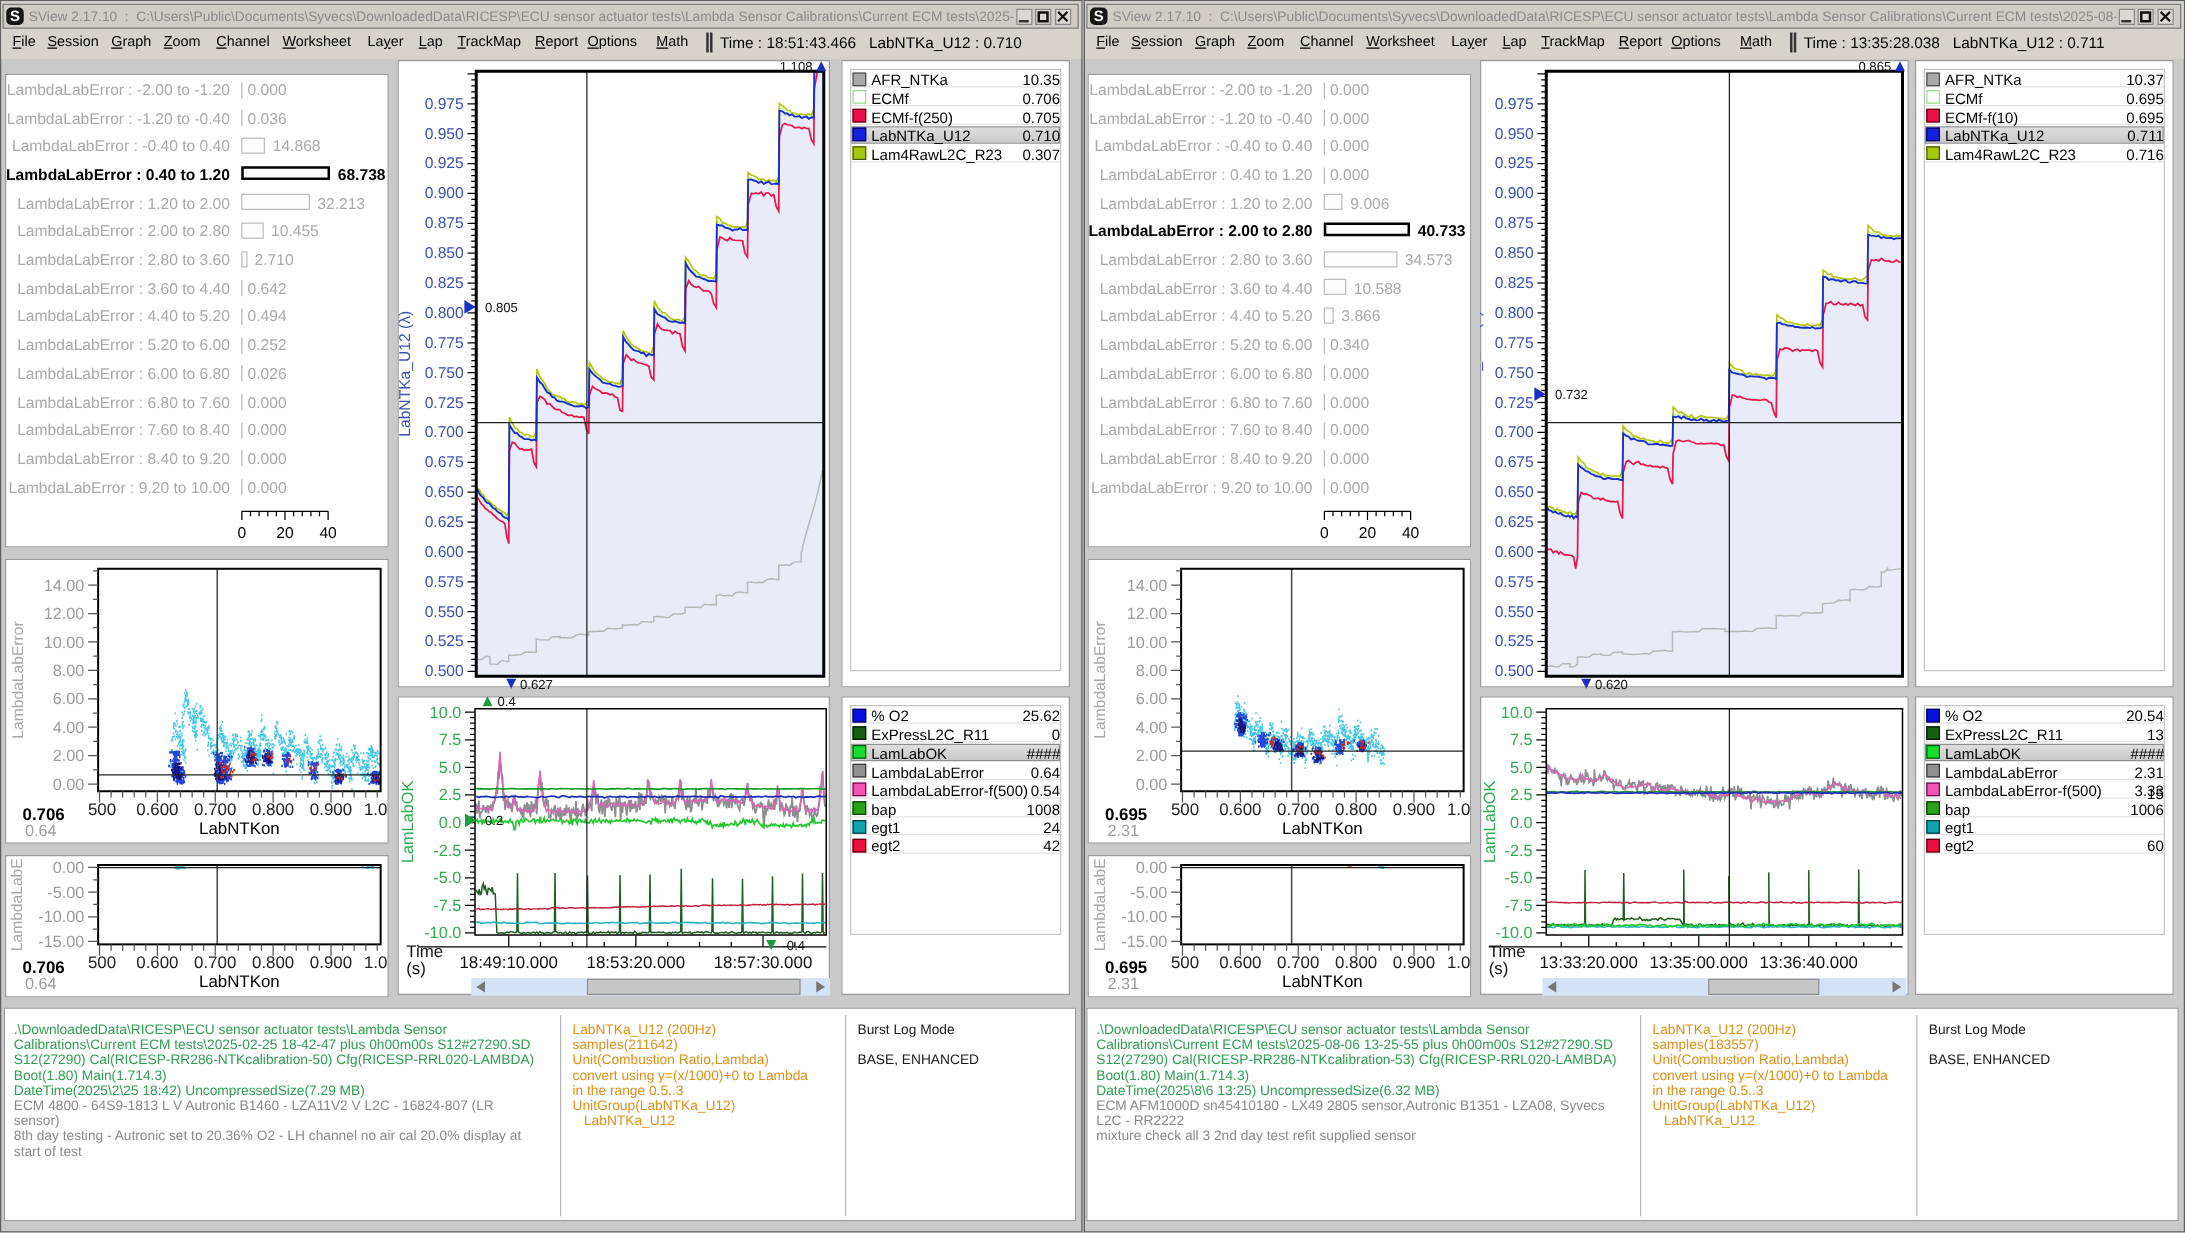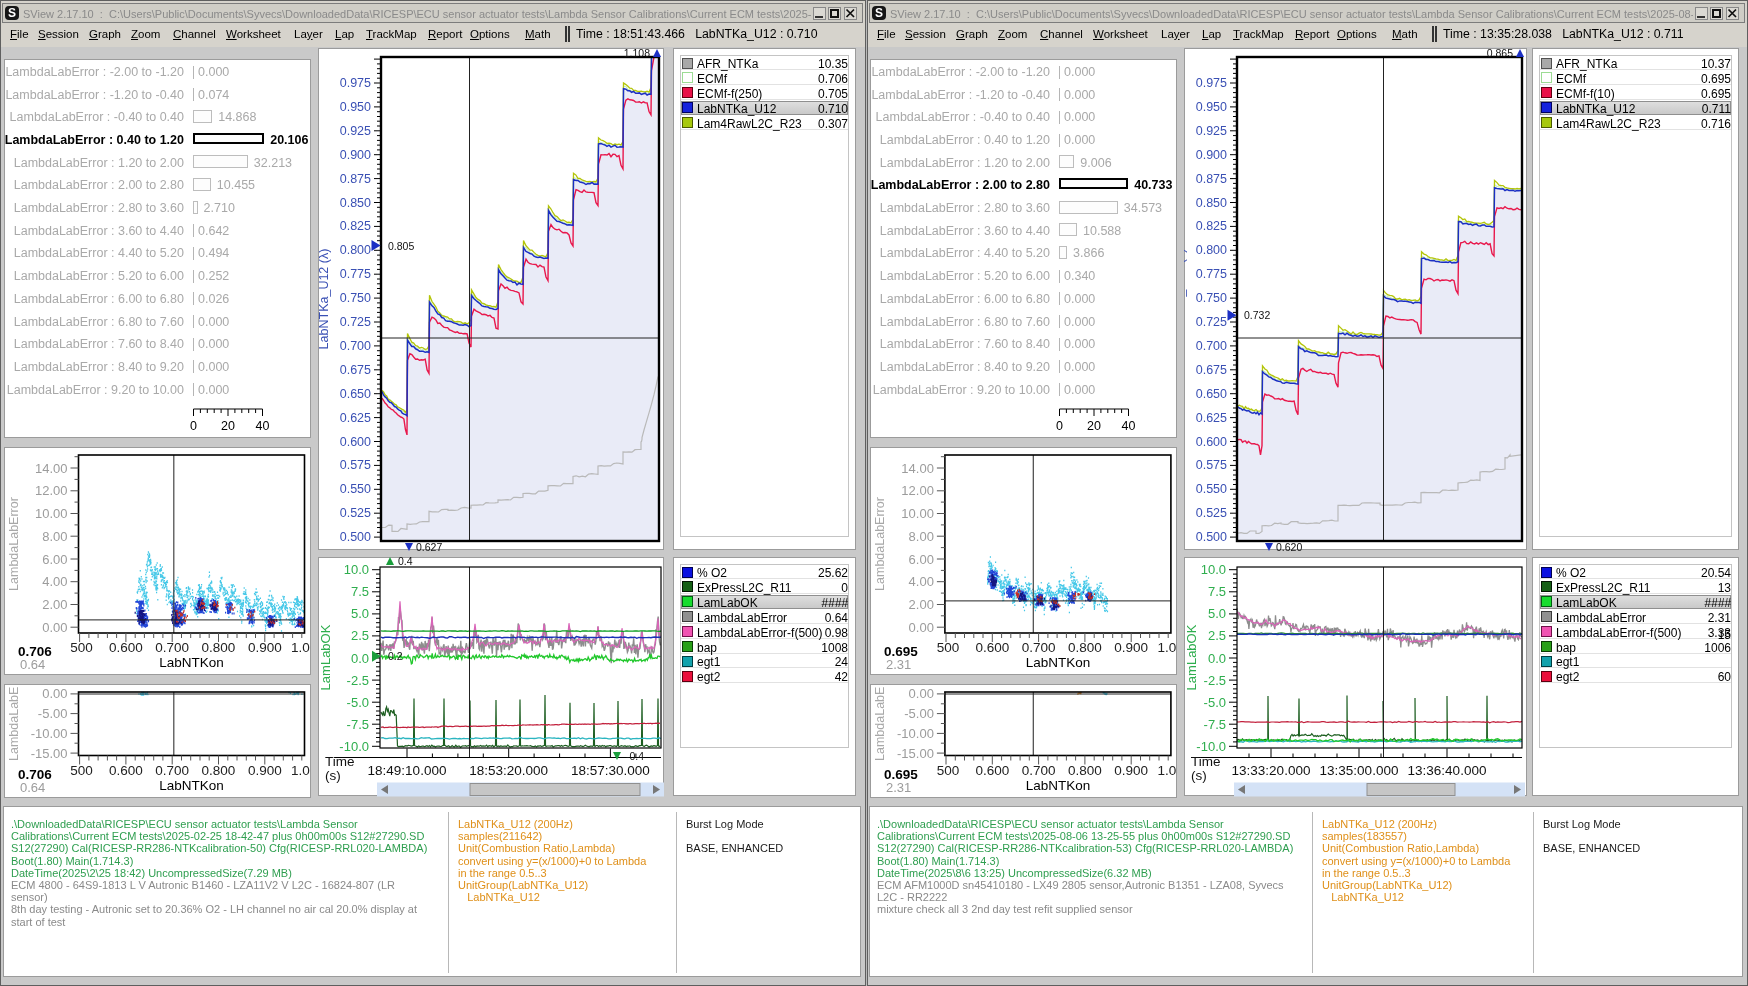--- a/index.html
+++ b/index.html
@@ -70,27 +70,27 @@
 <div style="position:absolute;left:1184px;top:48px;width:343px;height:502px;background:#fff;border:1px solid #9b9b9b;"></div>
 <div style="position:absolute;left:1184px;top:557px;width:343px;height:239px;background:#fff;border:1px solid #9b9b9b;"></div>
 <div style="position:absolute;left:1532px;top:48px;width:207px;height:502px;background:#fff;border:1px solid #9b9b9b;"></div>
 <div style="position:absolute;left:1532px;top:557px;width:207px;height:239px;background:#fff;border:1px solid #9b9b9b;"></div>
 <div style="position:absolute;left:869px;top:806px;width:874px;height:171px;background:#fff;border:1px solid #9b9b9b;"></div>
 <div style="position:absolute;left:4px;top:65px;width:180px;text-align:right;color:#a9a9a9;font:normal 12.5px 'Liberation Sans',sans-serif;white-space:nowrap">LambdaLabError : -2.00 to -1.20</div>
 <div style="position:absolute;left:193px;top:65.5px;width:1px;height:13px;background:#b5b5b5"></div>
 <div style="position:absolute;left:198px;top:65px;color:#a9a9a9;font:normal 12.5px 'Liberation Sans',sans-serif">0.000</div>
 <div style="position:absolute;left:4px;top:87.7px;width:180px;text-align:right;color:#a9a9a9;font:normal 12.5px 'Liberation Sans',sans-serif;white-space:nowrap">LambdaLabError : -1.20 to -0.40</div>
 <div style="position:absolute;left:193px;top:88.2px;width:1px;height:13px;background:#b5b5b5"></div>
-<div style="position:absolute;left:198px;top:87.7px;color:#a9a9a9;font:normal 12.5px 'Liberation Sans',sans-serif">0.074</div>
+<div style="position:absolute;left:198px;top:87.7px;color:#a9a9a9;font:normal 12.5px 'Liberation Sans',sans-serif">0.036</div>
 <div style="position:absolute;left:4px;top:110.4px;width:180px;text-align:right;color:#a9a9a9;font:normal 12.5px 'Liberation Sans',sans-serif;white-space:nowrap">LambdaLabError : -0.40 to 0.40</div>
 <div style="position:absolute;left:193px;top:109.9px;width:19.2px;height:13px;background:#fdfdfd;border:1px solid #bdbdbd"></div>
 <div style="position:absolute;left:218.2px;top:110.4px;color:#a9a9a9;font:normal 12.5px 'Liberation Sans',sans-serif">14.868</div>
 <div style="position:absolute;left:4px;top:133px;width:180px;text-align:right;color:#000;font:bold 12.5px 'Liberation Sans',sans-serif;white-space:nowrap">LambdaLabError : 0.40 to 1.20</div>
 <div style="position:absolute;left:193px;top:132.5px;width:71.2px;height:11px;background:#fdfdfd;border:2px solid #000"></div>
-<div style="position:absolute;left:270.2px;top:133px;color:#000;font:bold 12.5px 'Liberation Sans',sans-serif">20.106</div>
+<div style="position:absolute;left:270.2px;top:133px;color:#000;font:bold 12.5px 'Liberation Sans',sans-serif">68.738</div>
 <div style="position:absolute;left:4px;top:155.7px;width:180px;text-align:right;color:#a9a9a9;font:normal 12.5px 'Liberation Sans',sans-serif;white-space:nowrap">LambdaLabError : 1.20 to 2.00</div>
 <div style="position:absolute;left:193px;top:155.2px;width:54.8px;height:13px;background:#fdfdfd;border:1px solid #bdbdbd"></div>
 <div style="position:absolute;left:253.8px;top:155.7px;color:#a9a9a9;font:normal 12.5px 'Liberation Sans',sans-serif">32.213</div>
 <div style="position:absolute;left:4px;top:178.4px;width:180px;text-align:right;color:#a9a9a9;font:normal 12.5px 'Liberation Sans',sans-serif;white-space:nowrap">LambdaLabError : 2.00 to 2.80</div>
 <div style="position:absolute;left:193px;top:177.9px;width:17.8px;height:13px;background:#fdfdfd;border:1px solid #bdbdbd"></div>
 <div style="position:absolute;left:216.8px;top:178.4px;color:#a9a9a9;font:normal 12.5px 'Liberation Sans',sans-serif">10.455</div>
 <div style="position:absolute;left:4px;top:201.1px;width:180px;text-align:right;color:#a9a9a9;font:normal 12.5px 'Liberation Sans',sans-serif;white-space:nowrap">LambdaLabError : 2.80 to 3.60</div>
 <div style="position:absolute;left:193px;top:200.6px;width:4.6px;height:13px;background:#fdfdfd;border:1px solid #bdbdbd"></div>
 <div style="position:absolute;left:203.6px;top:201.1px;color:#a9a9a9;font:normal 12.5px 'Liberation Sans',sans-serif">2.710</div>
 <div style="position:absolute;left:4px;top:223.8px;width:180px;text-align:right;color:#a9a9a9;font:normal 12.5px 'Liberation Sans',sans-serif;white-space:nowrap">LambdaLabError : 3.60 to 4.40</div>
@@ -533,21 +533,21 @@
 <div style="position:absolute;left:682px;top:596.3px;width:11px;height:11px;background:#17dc2e;border:1px solid #005c10;box-sizing:border-box"></div>
 <div style="position:absolute;left:697px;top:595.8px;color:#000;font:12px 'Liberation Sans',sans-serif">LamLabOK</div>
 <div style="position:absolute;left:697px;top:595.8px;width:151px;text-align:right;color:#000;font:12px 'Liberation Sans',sans-serif;font-style:italic;">####</div>
 <div style="position:absolute;left:681px;top:609.7px;width:167px;height:14px;border-bottom:1px solid #e2e2e2;box-sizing:border-box"></div>
 <div style="position:absolute;left:682px;top:611.2px;width:11px;height:11px;background:#909090;border:1px solid #3a3a3a;box-sizing:border-box"></div>
 <div style="position:absolute;left:697px;top:610.7px;color:#000;font:12px 'Liberation Sans',sans-serif">LambdaLabError</div>
 <div style="position:absolute;left:697px;top:610.7px;width:151px;text-align:right;color:#000;font:12px 'Liberation Sans',sans-serif;">0.64</div>
 <div style="position:absolute;left:681px;top:624.6px;width:167px;height:14px;border-bottom:1px solid #e2e2e2;box-sizing:border-box"></div>
 <div style="position:absolute;left:682px;top:626.1px;width:11px;height:11px;background:#f053b2;border:1px solid #6e1048;box-sizing:border-box"></div>
 <div style="position:absolute;left:697px;top:625.6px;color:#000;font:12px 'Liberation Sans',sans-serif">LambdaLabError-f(500)</div>
-<div style="position:absolute;left:697px;top:625.6px;width:151px;text-align:right;color:#000;font:12px 'Liberation Sans',sans-serif;">0.98</div>
+<div style="position:absolute;left:697px;top:625.6px;width:151px;text-align:right;color:#000;font:12px 'Liberation Sans',sans-serif;">0.54</div>
 <div style="position:absolute;left:681px;top:639.5px;width:167px;height:14px;border-bottom:1px solid #e2e2e2;box-sizing:border-box"></div>
 <div style="position:absolute;left:682px;top:641px;width:11px;height:11px;background:#28a018;border:1px solid #0a3c04;box-sizing:border-box"></div>
 <div style="position:absolute;left:697px;top:640.5px;color:#000;font:12px 'Liberation Sans',sans-serif">bap</div>
 <div style="position:absolute;left:697px;top:640.5px;width:151px;text-align:right;color:#000;font:12px 'Liberation Sans',sans-serif;">1008</div>
 <div style="position:absolute;left:681px;top:654.4px;width:167px;height:14px;border-bottom:1px solid #e2e2e2;box-sizing:border-box"></div>
 <div style="position:absolute;left:682px;top:655.9px;width:11px;height:11px;background:#12a2ac;border:1px solid #003c40;box-sizing:border-box"></div>
 <div style="position:absolute;left:697px;top:655.4px;color:#000;font:12px 'Liberation Sans',sans-serif">egt1</div>
 <div style="position:absolute;left:697px;top:655.4px;width:151px;text-align:right;color:#000;font:12px 'Liberation Sans',sans-serif;">24</div>
 <div style="position:absolute;left:681px;top:669.3px;width:167px;height:14px;border-bottom:1px solid #e2e2e2;box-sizing:border-box"></div>
 <div style="position:absolute;left:682px;top:670.8px;width:11px;height:11px;background:#ea0f3c;border:1px solid #5c0010;box-sizing:border-box"></div>

